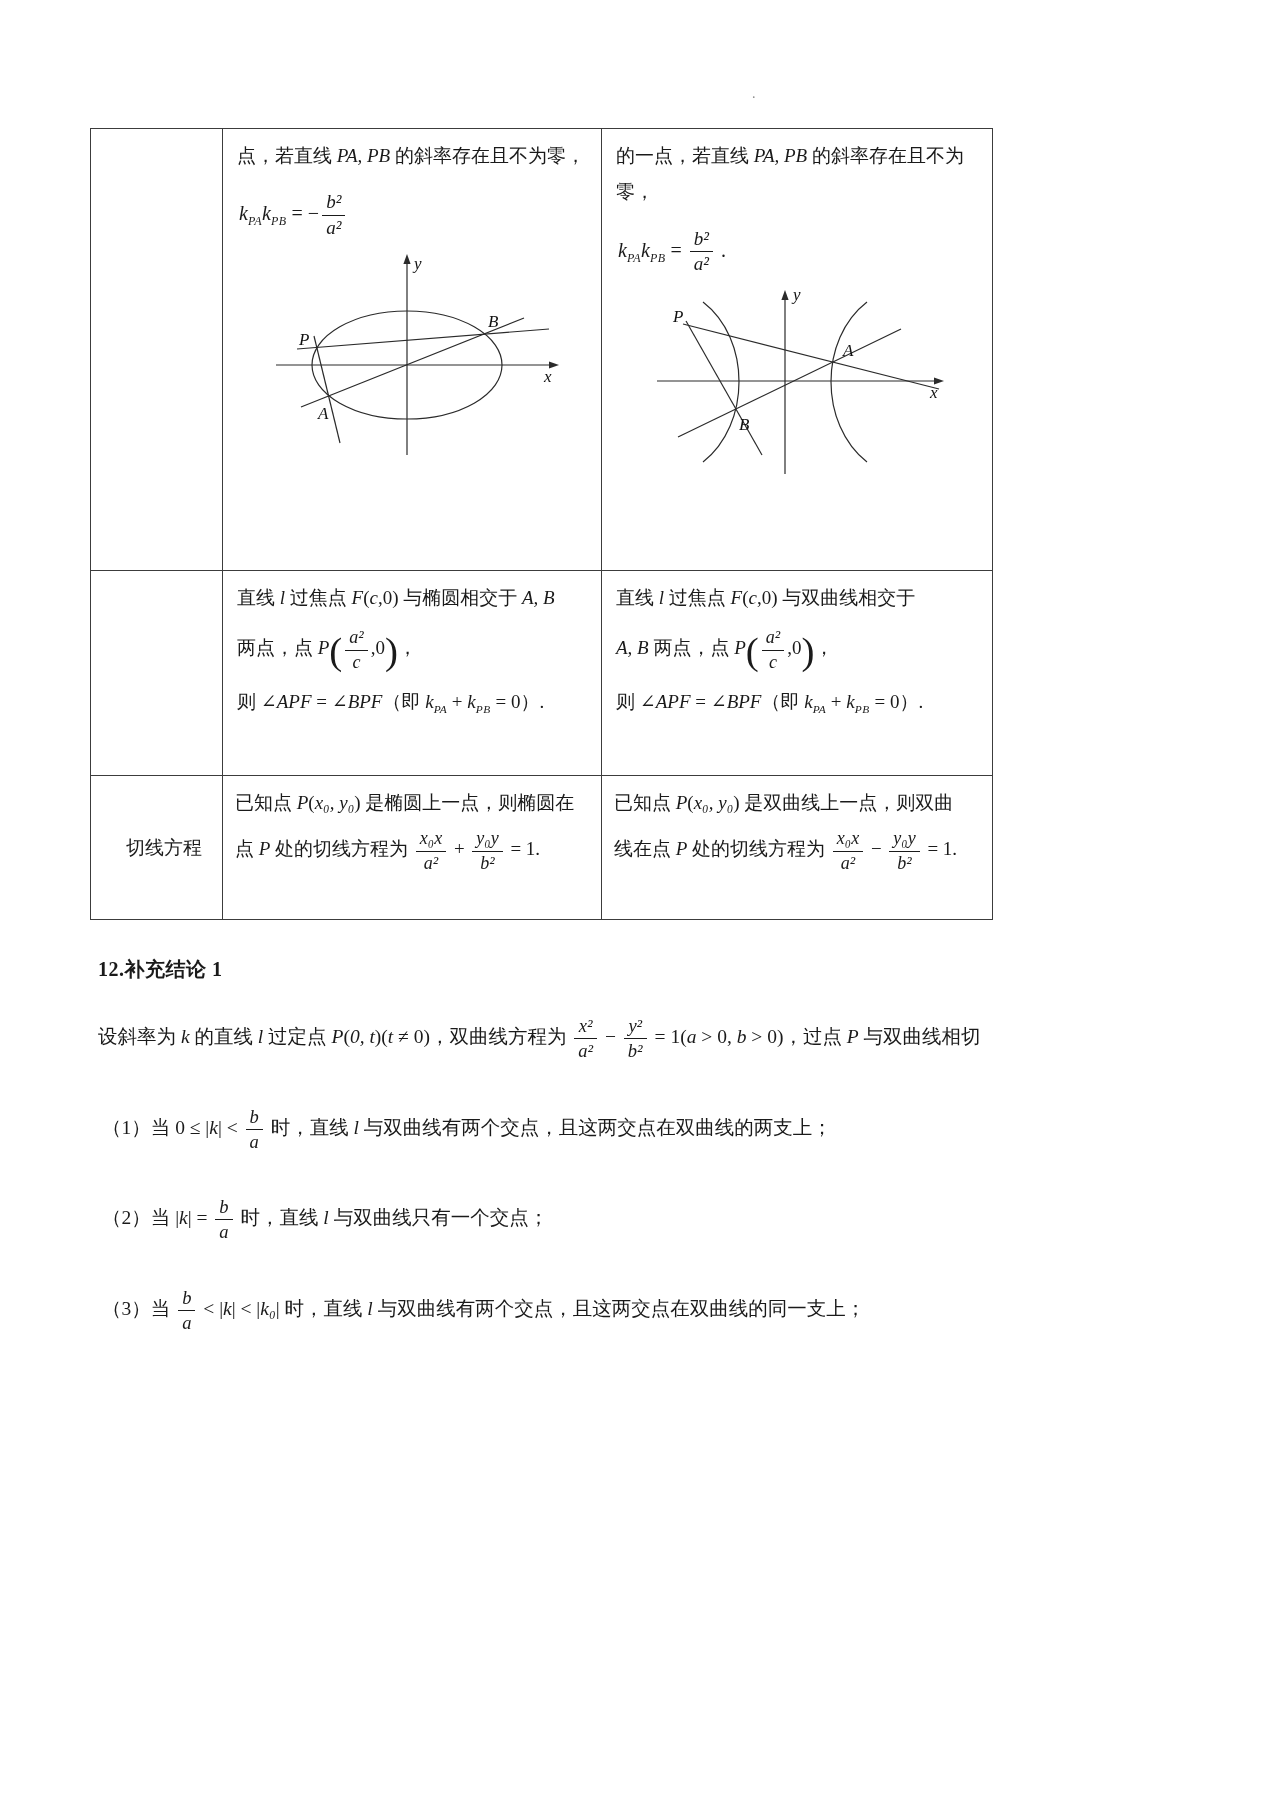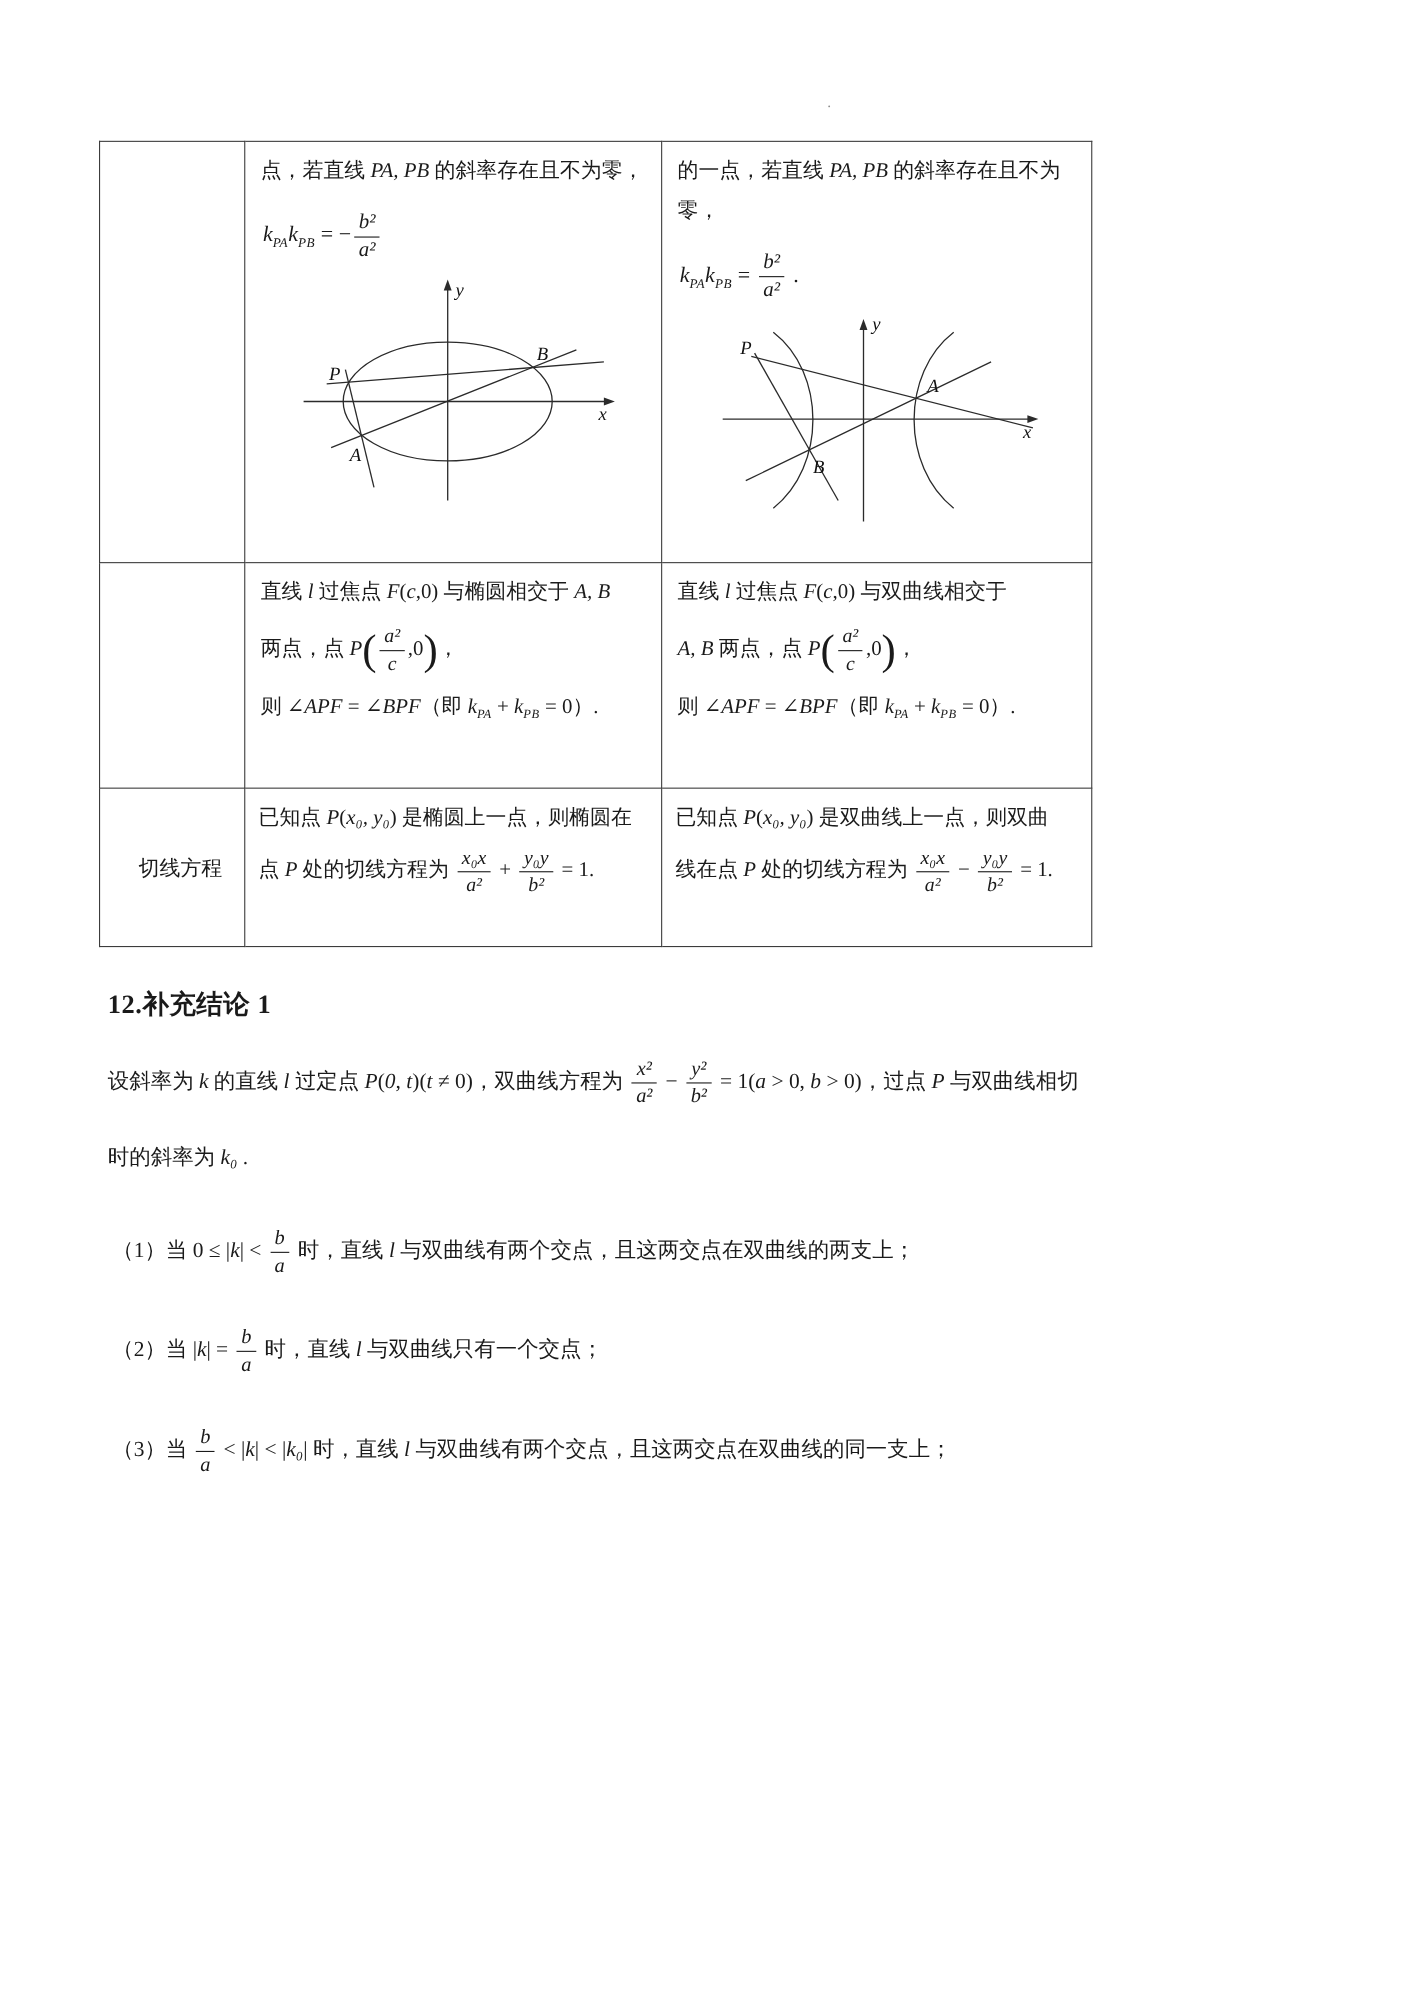--- a/index.html
+++ b/index.html
@@ -7,21 +7,21 @@
   .page {
     width:1280px; height:1810px; background:#ffffff; position:relative;
     font-family:"Liberation Serif","DejaVu Serif",serif; color:#1a1a1a; overflow:hidden;
   }
   .stray-dot { position:absolute; left:752px; top:86px; color:#8a8a8a; font-size:14px; }
   .content { position:absolute; left:90px; top:128px; width:1102px; }
 
   table.grid { border-collapse:collapse; table-layout:fixed; width:902px; }
   .grid td { border:1px solid #3c3c3c; vertical-align:top; padding:12px 12px 6px 14px; font-size:19px; }
   .grid td.lbl { text-align:right; vertical-align:middle; padding:20px; }
-  tr.r1 td { height:383px; }
+  tr.r1 td { height:442px; }
   tr.r2 td { height:205px; }
   tr.r3 td { height:144px;padding-left:12px; }
 
   .cline { line-height:1.6; margin-bottom:6px; }
   .r2c .cline { margin-bottom:14px; }
   .r3c .cline { margin-bottom:10px; }
   .formula-line { font-size:20px; margin:20px 0 8px 2px; }
 
   .mi { font-style:italic; }
   .mr { font-style:normal; }
@@ -34,21 +34,21 @@
   .bigp { font-size:2.05em; vertical-align:middle; line-height:0.85; display:inline-block;
           font-style:normal; font-weight:normal; }
 
   .diagram { display:block; margin:8px auto 0; }
   .dstroke { stroke:#2b2b2b; stroke-width:1.2; fill:none; }
   .dfill { fill:#2b2b2b; stroke:none; }
   .svglabel { font-style:italic; font-size:17px; fill:#111;
               font-family:"Liberation Serif","DejaVu Serif",serif; }
 
   .notes { margin-top:36px; font-size:19.5px; padding-left:8px; width:1088px; }
-  .notes-heading { font-weight:bold; font-size:24px; letter-spacing:0.5px; }
+  .notes-heading { font-weight:bold; font-size:20px; letter-spacing:0.5px; }
   .npara { margin-top:32px; line-height:1.9; }
   .npara-tight { margin-top:26px; line-height:1.9; }
   .ncase { margin-top:44px; line-height:1.9; padding-left:4px; }
 </style>
 </head>
 <body>
 
 <div class="page">
   <div class="stray-dot">.</div>
 
@@ -162,21 +162,20 @@
 
     <div class="notes">
       <div class="notes-heading">12.补充结论 1</div>
       <div class="npara"><span class="cn">设斜率为 </span><span class="mi">k</span><span class="cn"> 的直线 </span><span class="mi">l</span><span class="cn"> 过定点 </span><span class="mi">P</span><span class="mr">(</span><span class="mi">0, t</span><span class="mr">)(</span><span class="mi">t</span><span class="mr"> ≠ 0)</span><span class="cn">，双曲线方程为 </span><span class="frac">
             <span class="fn">x²</span>
             <span class="fd">a²</span>
           </span><span class="mr"> − </span><span class="frac">
             <span class="fn">y²</span>
             <span class="fd">b²</span>
           </span><span class="mr"> = 1(</span><span class="mi">a</span><span class="mr"> &gt; 0, </span><span class="mi">b</span><span class="mr"> &gt; 0)</span><span class="cn">，过点 </span><span class="mi">P</span><span class="cn"> 与双曲线相切</span></div>
-      <div class="npara-tight"><span class="cn">时的斜率为 </span><span class="mi">k₀</span><span class="mr"> .</span></div>
       <div class="ncase"><span class="cn">（1）当 </span><span class="mr">0 ≤ |</span><span class="mi">k</span><span class="mr">| &lt; </span><span class="frac">
             <span class="fn">b</span>
             <span class="fd">a</span>
           </span><span class="cn"> 时，直线 </span><span class="mi">l</span><span class="cn"> 与双曲线有两个交点，且这两交点在双曲线的两支上；</span></div>
       <div class="ncase"><span class="cn">（2）当 </span><span class="mr">|</span><span class="mi">k</span><span class="mr">| = </span><span class="frac">
             <span class="fn">b</span>
             <span class="fd">a</span>
           </span><span class="cn"> 时，直线 </span><span class="mi">l</span><span class="cn"> 与双曲线只有一个交点；</span></div>
       <div class="ncase"><span class="cn">（3）当 </span><span class="frac">
             <span class="fn">b</span>

